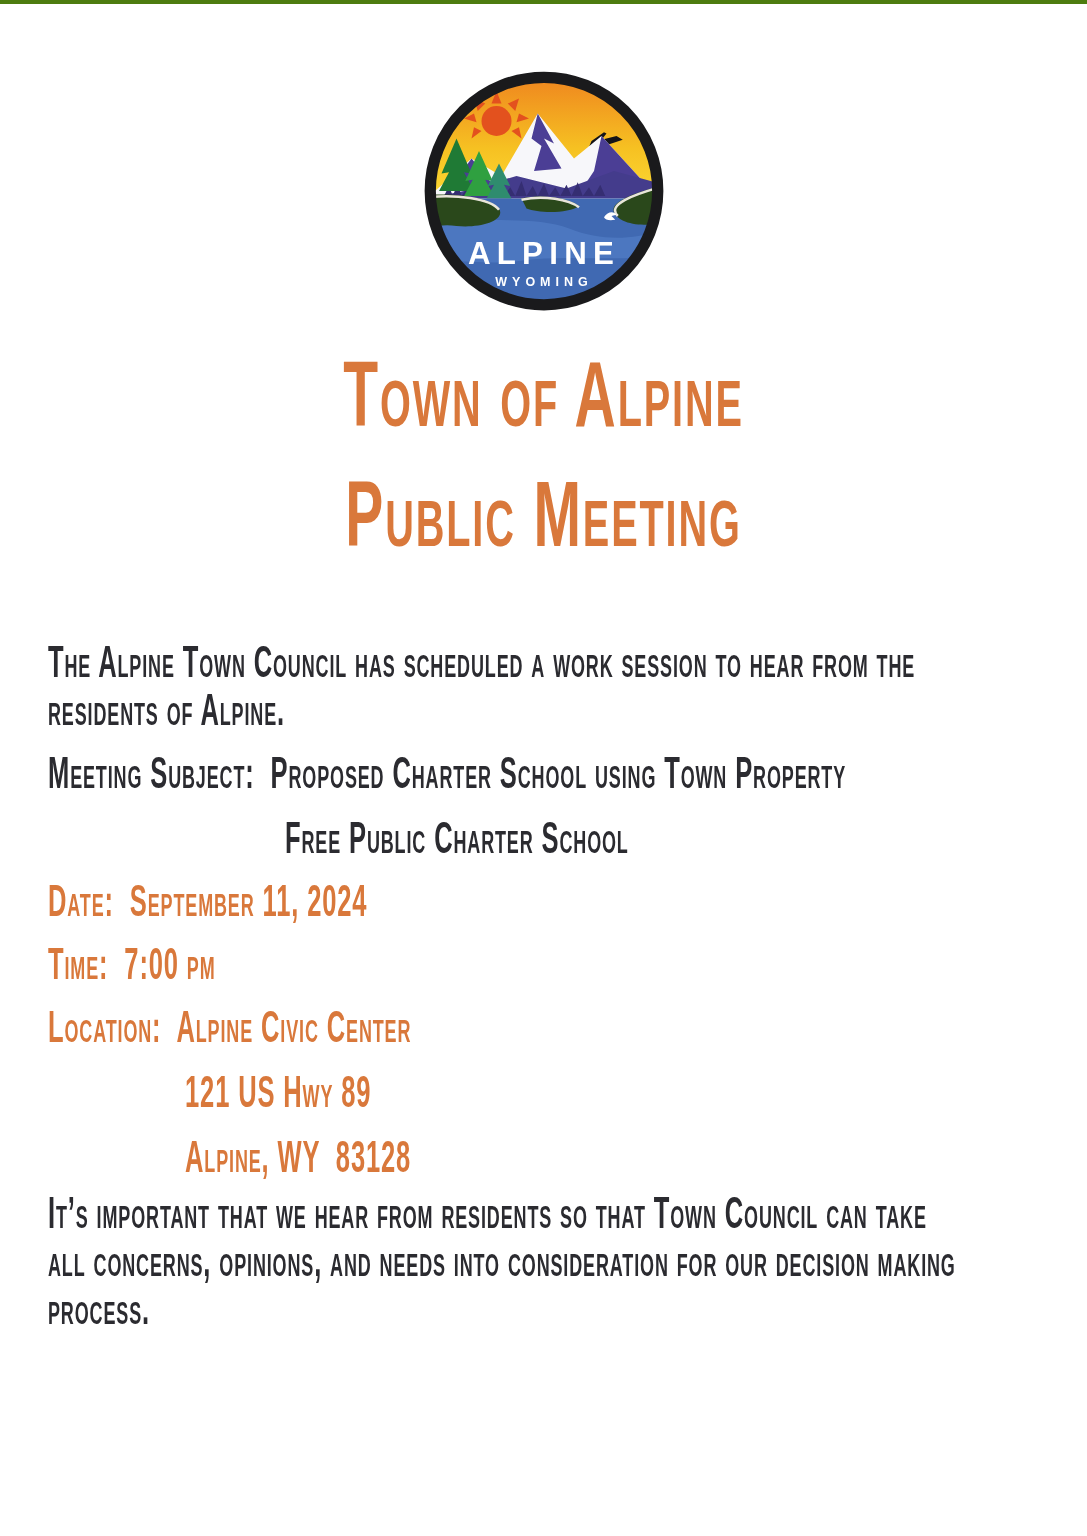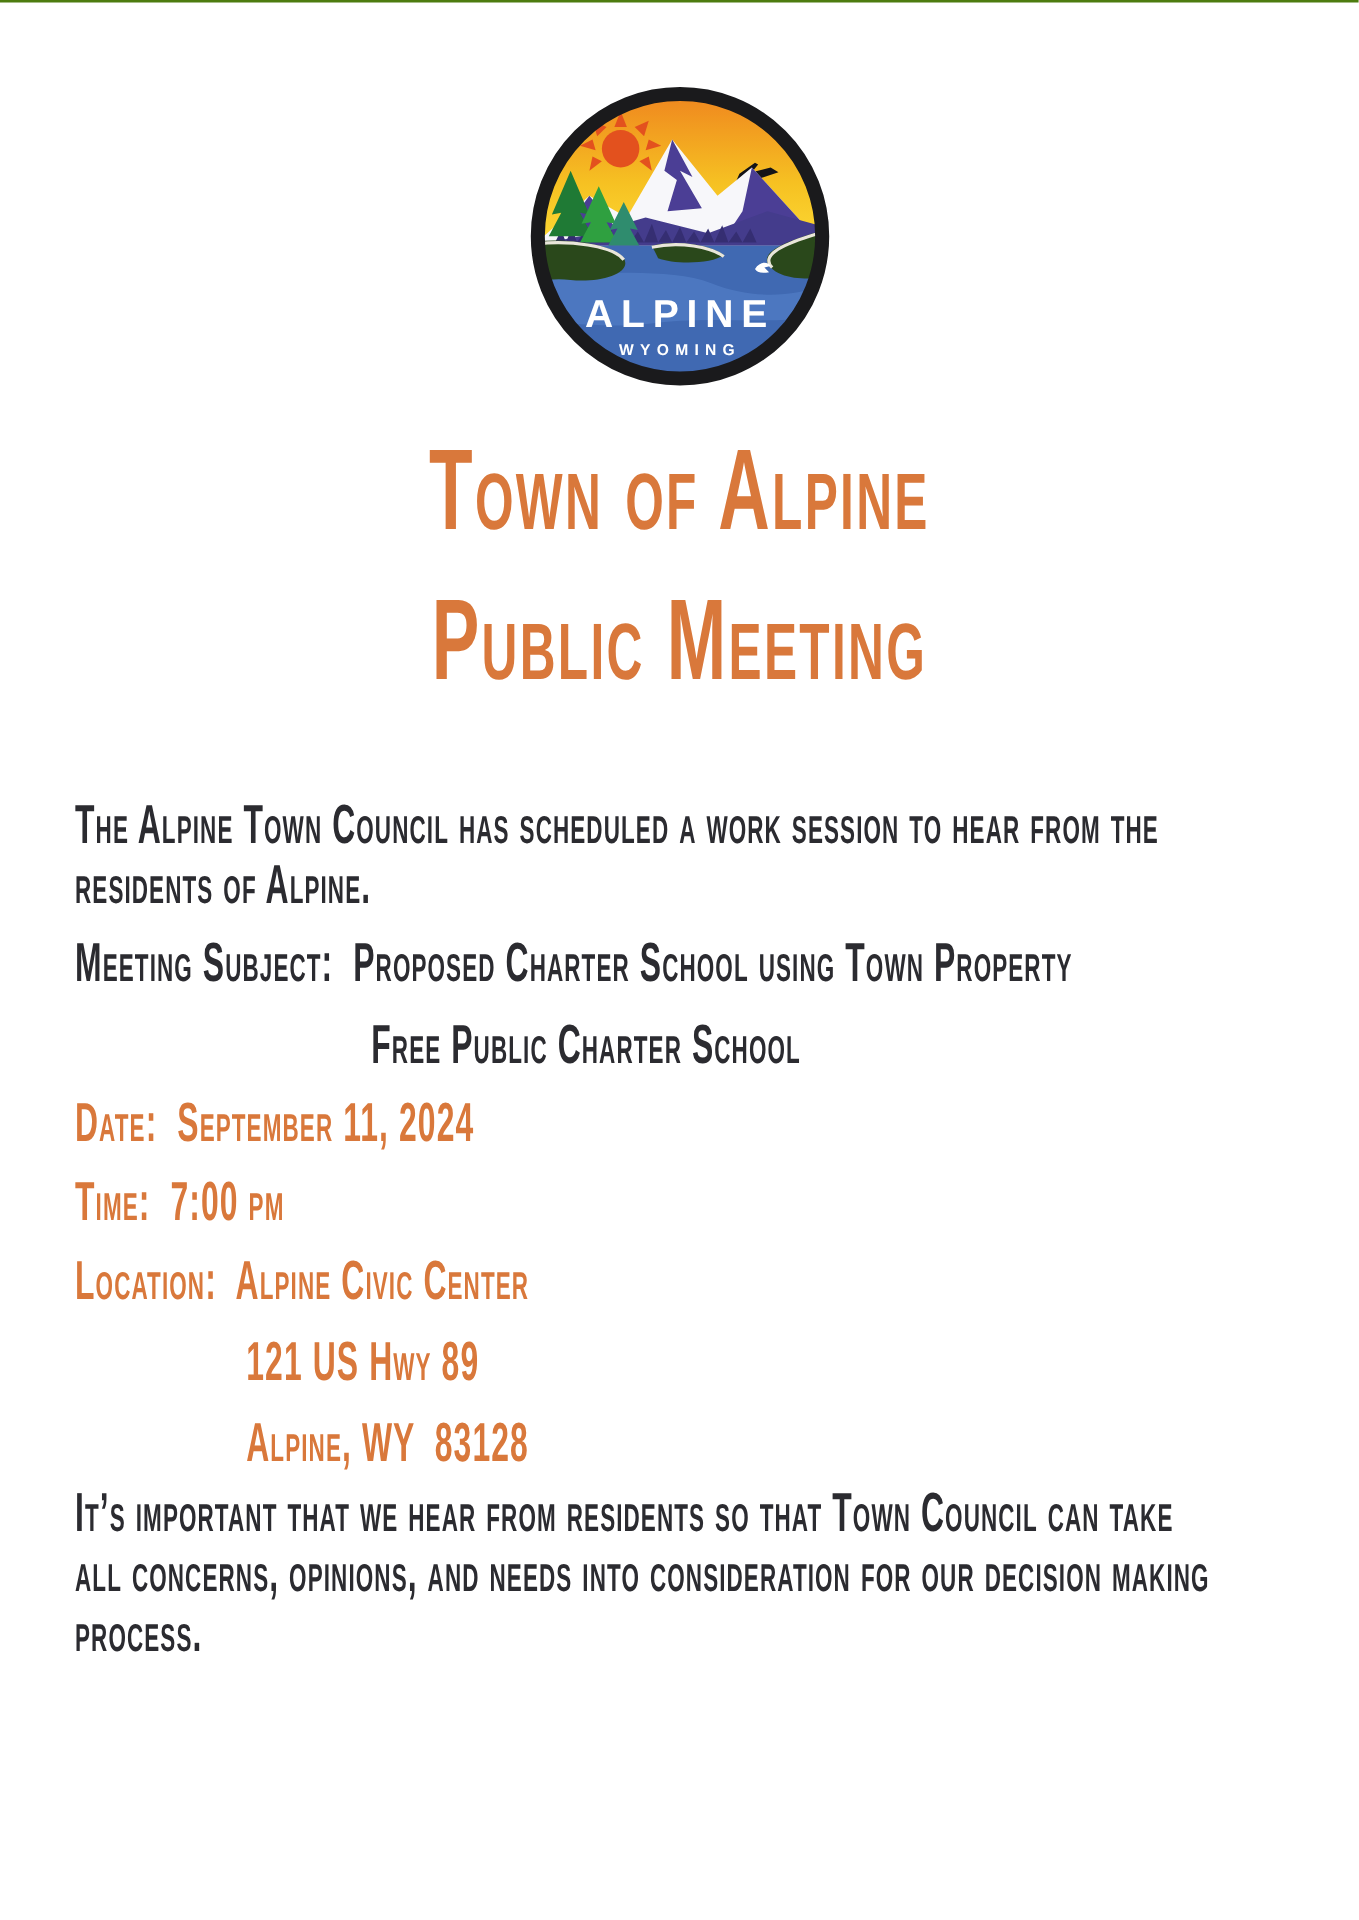--- a/index.html
+++ b/index.html
@@ -4,21 +4,21 @@
 <style>
   * { margin: 0; padding: 0; box-sizing: border-box; }
   html, body { background: #ffffff; }
   .page {
     position: relative;
     width: 1087px;
     height: 1536px;
     margin: 0 auto;
     background: #ffffff;
     overflow: hidden;
-    border-top: 2px solid #4d7c0f;
+    border-top: 4px solid #4d7c0f;
     font-family: "Liberation Sans", sans-serif;
     font-weight: bold;
   }
   .logo-wrap {
     width: 250px;
     height: 250px;
     margin: 62px auto 0 auto;
   }
   .logo-wrap svg { display: block; width: 100%; height: 100%; }
   .logo-alpine-text {
@@ -42,21 +42,21 @@
     line-height: 92px;
     font-variant: small-caps;
     color: #d9783b;
     white-space: pre;
     transform: scaleX(0.62);
     transform-origin: 50% 50%;
     letter-spacing: 3px;
   }
   .title-line.first { margin-top: 32px; }
   .title-line.second { margin-top: 28px; }
-  .content { padding: 0 60px; }
+  .content { padding: 0 48px; }
   .line {
     font-size: 44px;
     line-height: 48px;
     font-variant: small-caps;
     white-space: pre;
     transform: scaleX(0.58);
     transform-origin: 0 50%;
     letter-spacing: 1.5px;
     color: #2b2b30;
   }

